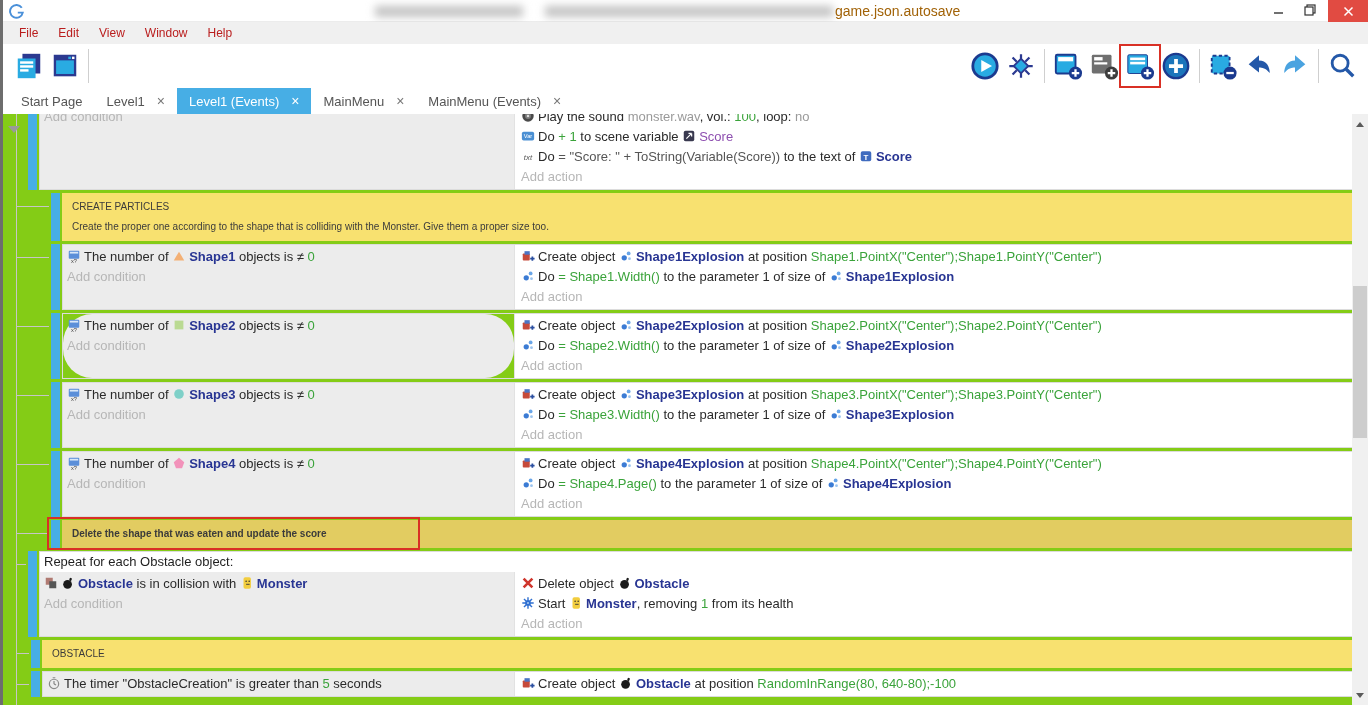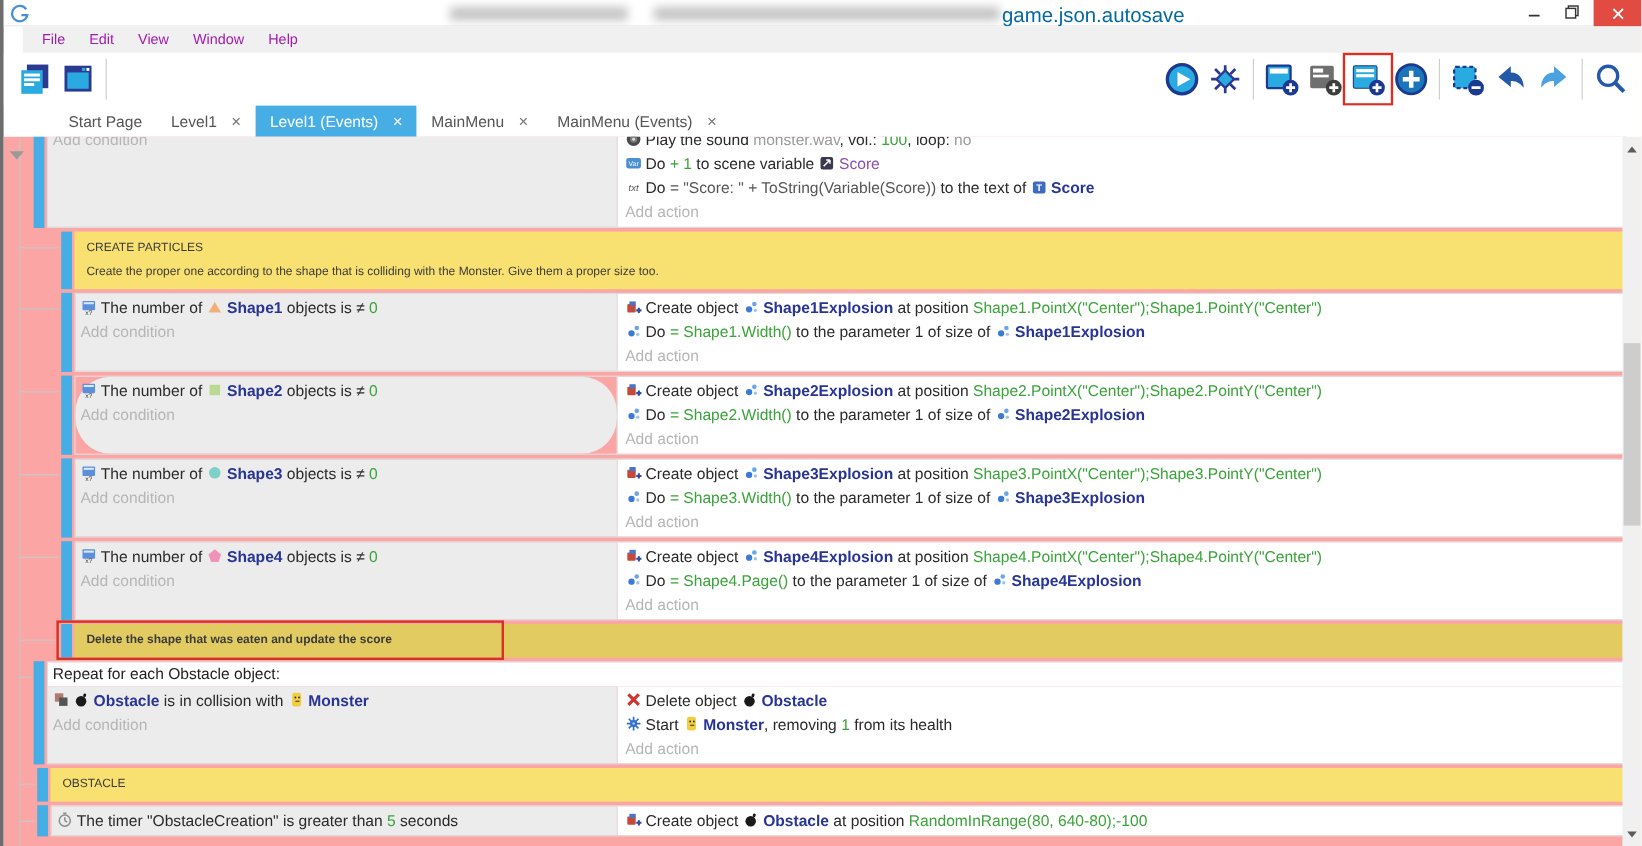--- a/index.html
+++ b/index.html
@@ -6,47 +6,47 @@
   html,body { width:1368px; height:705px; overflow:hidden; background:#fff;
               font-family:"Liberation Sans", sans-serif; }
   #app { position:relative; width:1368px; height:705px; background:#fff; overflow:hidden;
          border-left:3px solid #6d6d6d; }
   
   .titlebar { position:absolute; left:0; top:0; right:0; height:22px; background:#fff;
               border-bottom:1px solid #ececec; }
   .logo { position:absolute; left:6px; top:3px; width:16px; height:16px; }
   .blurblock { position:absolute; top:6px; height:11px; background:#c3c3c3; filter:blur(4px); }
   .b1 { left:372px; width:148px; } .b2 { left:542px; width:288px; }
-  .title-text { position:absolute; left:832px; top:3px; font-size:17px; color:#0369a1; }
+  .title-text { position:absolute; left:832px; top:3px; font-size:14px; color:#a16207; }
   .winbtn { position:absolute; top:0; width:28px; height:20px; display:flex;
             align-items:center; justify-content:center; }
   .win-min { right:76px; } .win-restore { right:44px; }
   .win-close { right:0; width:40px; height:22px; background:#e14b42; }
   
-  .menubar { position:absolute; left:16px; top:22px; right:0; height:22px; background:#f0f0f0;
-             display:flex; align-items:center; padding-left:6px; font-size:12px; color:#a21caf; }
+  .menubar { position:absolute; left:0; top:22px; right:0; height:22px; background:#f0f0f0;
+             display:flex; align-items:center; padding-left:6px; font-size:12px; color:#b91c1c; }
   .menu-item { padding:0 10px; height:22px; line-height:22px; }
   
   .toolbar { position:absolute; left:0; top:44px; right:0; height:44px; background:#fff; }
   .tb-left { position:absolute; left:8px; top:3px; display:flex; align-items:center; }
   .tb-right { position:absolute; right:8px; top:3px; display:flex; align-items:center; }
   .tb-btn { width:36px; height:38px; display:flex; align-items:center; justify-content:center; }
   .tb-btn svg { width:30px; height:30px; }
   .tb-btn.boxed { outline:2px solid #d93025; outline-offset:1px; }
   .tb-div { width:1px; height:34px; background:#cfcfcf; margin:0 5px; }
   
   .tabbar { position:absolute; left:0; top:88px; right:0; height:26px; background:#fff;
-            display:flex; align-items:stretch; padding-left:6px; font-size:13px; color:#555;margin-left:36px; }
+            display:flex; align-items:stretch; padding-left:6px; font-size:13px; color:#555; }
   .tab { display:flex; align-items:center; padding:0 12px; white-space:nowrap; }
   .tab .x { margin-left:12px; color:#777; font-size:14px; }
   .tab.active { background:var(--accent); color:#fff; }
   .tab.active .x { color:#fff; }
   
   .events { position:absolute; left:0; top:114px; width:1352px; height:591px;
-            overflow:hidden; background:#fca5a5; }
+            overflow:hidden; background:#84cc16; }
   .guide-v { position:absolute; left:13px; top:0; bottom:0; width:1px; background:#c6c6c6; }
   .evlist { position:absolute; left:0; top:-10px; right:0; }
   .ev-row { position:relative; display:flex; margin-bottom:3px; }
   .tick { position:absolute; height:1px; background:#c6c6c6; top:13px; }
   .collapse-arrow { position:absolute; left:-20px; top:22px; width:0; height:0;
       border-left:6px solid transparent; border-right:6px solid transparent;
       border-top:7px solid #9a9a9a; }
   .sel-bar { width:9px; background:var(--accent); flex:0 0 9px; margin-right:2px; }
   .ev-wrap { flex:1; display:flex; flex-direction:column; border:1px solid #dcdcdc; }
   .ev-header { background:#fff; font-size:13px; color:#1f1f1f; padding:1px 4px; height:20px;

